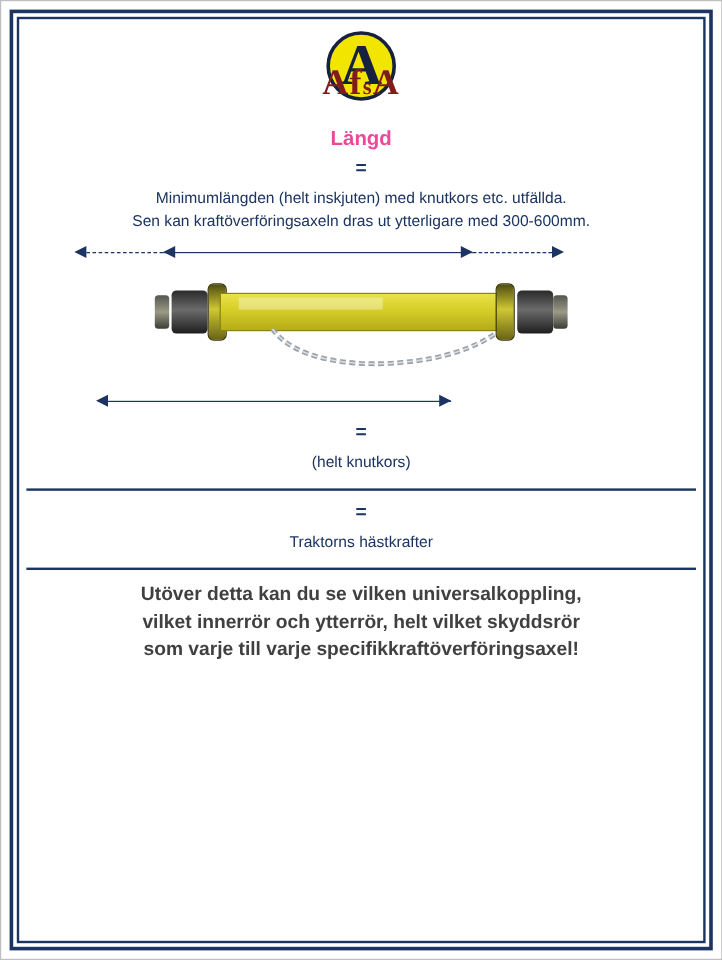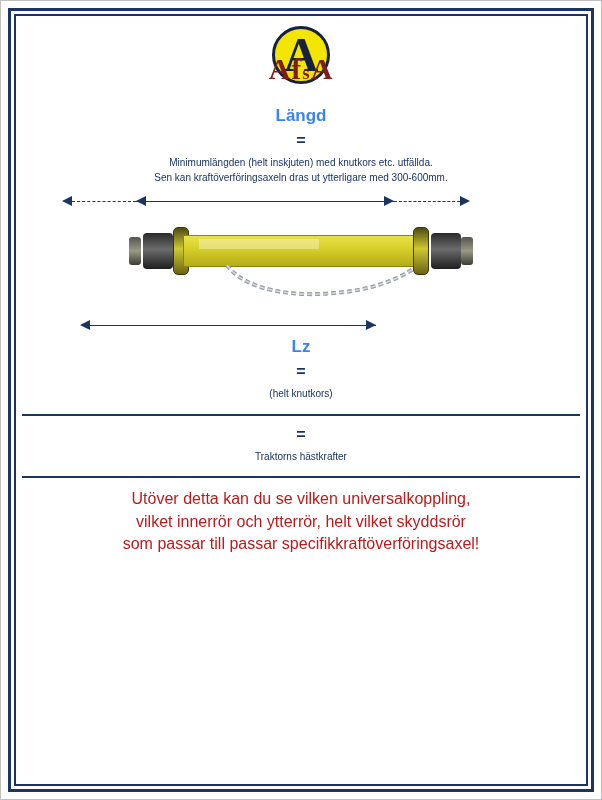--- a/index.html
+++ b/index.html
@@ -106,30 +106,30 @@
     font-weight: bold;
     line-height: 1.28;
     color: #1c3461;
     letter-spacing: 0.3px;
   }
 
   
   .label-bold {
     font-size: 17px;
     font-weight: bold;
-    color: #3b82f6;
+    color: #ec4899;
   }
   .equals {
     font-size: 16px;
     font-weight: bold;
     color: #1c3461;
     margin: 6px 0 6px 0;
   }
   .body-text {
-    font-size: 10px;
+    font-size: 13px;
     line-height: 1.45;
     color: #1c3461;
   }
   .spacer-8 { height: 8px; }
 
   
   .arrow-wrap {
     position: relative;
     height: 22px;
     margin: 6px 0 0 0;
@@ -216,23 +216,23 @@
   
   .divider {
     width: 100%;
     height: 0;
     border-top: 2px solid #1c3461;
     margin: 12px 0 10px 0;
   }
 
   .footer-text {
     font-size: 16px;
-    font-weight: normal;
+    font-weight: bold;
     line-height: 1.42;
-    color: #b91c1c;
+    color: #404040;
   }
 </style>
 </head>
 <body>
 
 <div class="page">
   <div class="outer-frame"></div>
   <div class="blue-frame"></div>
   <div class="blue-frame-inner"></div>
 
@@ -277,31 +277,30 @@
         </svg>
       </div>
     </div>
 
     <div class="arrow-wrap">
       <div class="arrow-head left" style="left:58px;"></div>
       <div class="arrow-solid" style="left:68px; width:286px;"></div>
       <div class="arrow-head right" style="left:344px;"></div>
     </div>
 
-    <div class="label-bold">Lz</div>
     <div class="equals">=</div>
     <div class="body-text">(helt knutkors)</div>
 
     <div class="divider"></div>
 
     <div class="equals">=</div>
     <div class="body-text">Traktorns hästkrafter</div>
 
     <div class="divider"></div>
 
     <div class="footer-text">
       <div>Utöver detta kan du se vilken universalkoppling,</div>
       <div>vilket innerrör och ytterrör, helt vilket skyddsrör</div>
-      <div>som passar till passar specifikkraftöverföringsaxel!</div>
+      <div>som varje till varje specifikkraftöverföringsaxel!</div>
     </div>
 
   </div>
 </div>
 
 </body></html>

